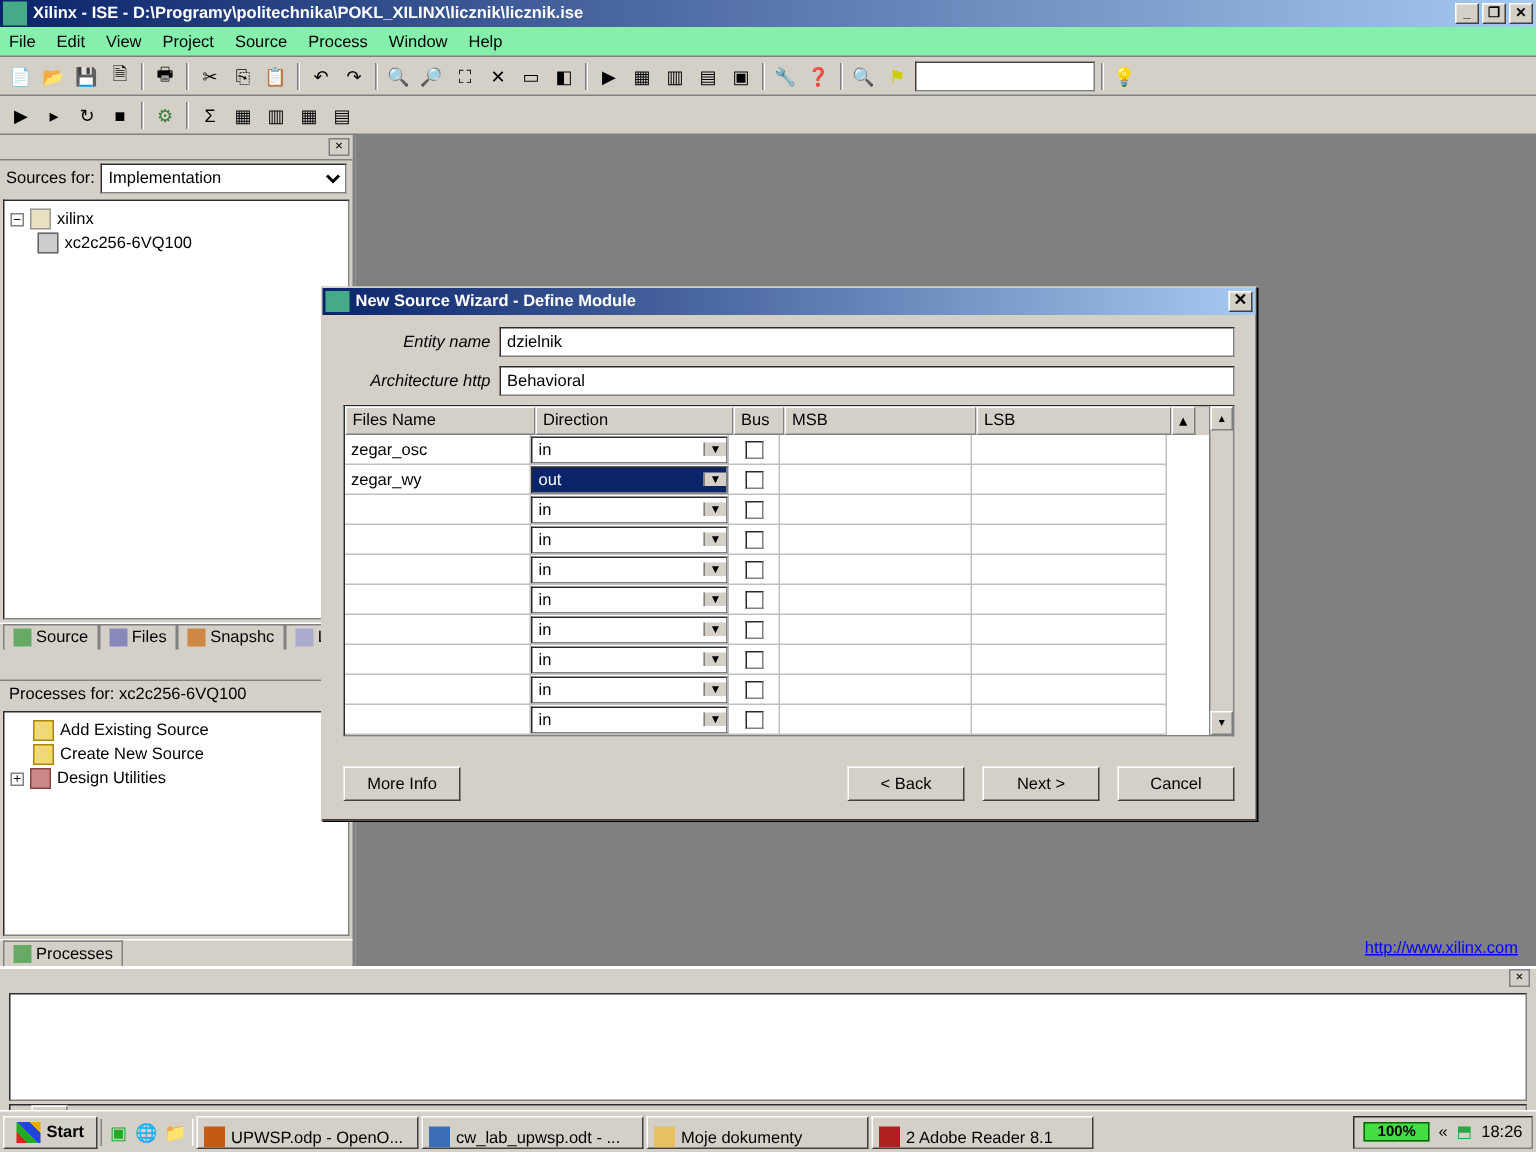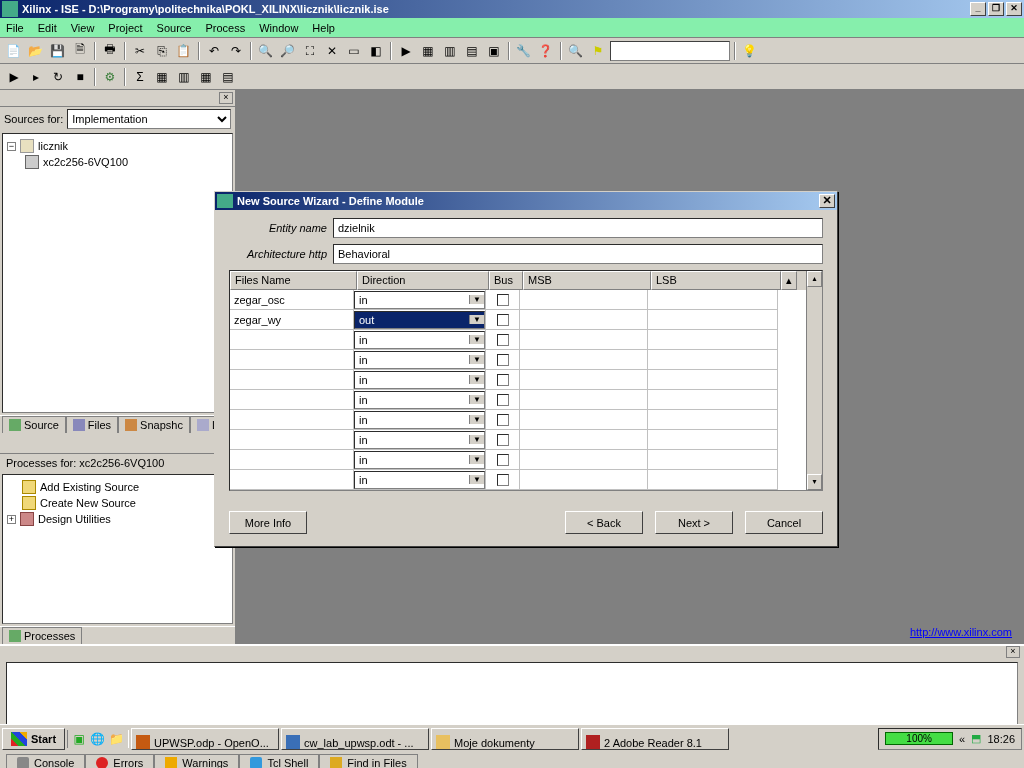--- a/index.html
+++ b/index.html
@@ -94,30 +94,30 @@
 .console-head .close { width: 14px; height: 12px; border: 1px solid #808080; text-align: center; line-height: 9px; font-size: 9px; }
 .console-body { background: white; border: 1px inset #808080; margin: 2px 6px; height: 72px; }
 .console-scroll { height: 16px; background: #d4d0c8; margin: 0 6px; border: 1px inset #808080; position: relative; }
 .console-scroll .thumb { position: absolute; left: 14px; top: 0; bottom: 0; width: 24px; background: #d4d0c8; border: 1px solid #fff; border-right-color:#808080; border-bottom-color:#808080; }
 .console-tabs { display: flex; gap: 0; padding: 2px 6px; }
 .console-tabs .ctab { background: #d4d0c8; border: 1px solid #808080; padding: 2px 10px; display: flex; align-items: center; gap: 5px; }
 .ctab .cicon { width: 12px; height: 12px; display: inline-block; border-radius: 50%; }
 .cicon.err { background: #d22; } .cicon.warn { background: #ea0; border-radius: 0; } .cicon.tcl { background: #39d; border-radius: 2px; } .cicon.find { background: #da2; border-radius: 0; } .cicon.con { background: #888; border-radius: 2px; }
 
 
-.taskbar { position: absolute; bottom: 16px; left: 0; right: 0; height: 28px; background: #d4d0c8; border-top: 1px solid #fff; display: flex; align-items: center; padding: 0 2px; gap: 2px; }
+.taskbar { position: absolute; bottom: 0; left: 0; right: 0; height: 28px; background: #d4d0c8; border-top: 1px solid #fff; display: flex; align-items: center; padding: 0 2px; gap: 2px; }
 .start-btn { height: 22px; padding: 0 8px; background: #d4d0c8; border: 1px solid #fff; border-right-color:#404040; border-bottom-color:#404040; display: flex; align-items: center; gap: 4px; font-weight: bold; }
 .start-btn .flag { width: 16px; height: 14px; background: linear-gradient(45deg,#d22 25%,#2a2 25% 50%,#24d 50% 75%,#ea0 75%); }
 .ql { display: flex; gap: 1px; border-left: 1px solid #808080; border-right: 1px solid #fff; padding: 0 2px; }
 .ql .qicon { width: 18px; height: 18px; border: 1px solid transparent; display: flex; align-items: center; justify-content: center; font-size: 12px; }
 .task-btn { height: 22px; width: 148px; background: #d4d0c8; border: 1px solid #fff; border-right-color:#404040; border-bottom-color:#404040; display: flex; align-items: flex-end; gap: 4px; padding: 0 4px; overflow: hidden; white-space: nowrap; }
 .task-btn.active { border: 1px solid #404040; border-right-color:#fff; border-bottom-color:#fff; background: #c8c4bc; font-weight: bold; }
 .task-btn .ticon { width: 14px; height: 14px; flex-shrink: 0; }
 .tray { margin-left: auto; display: flex; align-items: center; gap: 6px; border: 1px inset #808080; padding: 0 6px; height: 22px; }
-.battery { background: #4d4; padding: 0 20px; border: 1px solid #060; font-size: 10px; font-weight: normal; }
+.battery { background: #4d4; padding: 0 8px; border: 1px solid #060; font-size: 10px; font-weight: bold; }
 </style>
 </head>
 <body>
 
 <div class="titlebar">
   <span class="icon"></span>
   <span class="title">Xilinx - ISE - D:\Programy\politechnika\POKL_XILINX\licznik\licznik.ise</span>
   <div class="winbtns">
     <div class="winbtn">_</div>
     <div class="winbtn">❐</div>
@@ -194,21 +194,21 @@
         <div class="close">×</div>
       </div>
     <div class="sources-row">
       <span>Sources for:</span>
       <select><option>Implementation</option></select>
     </div>
     <div class="tree" id="sources-tree">
         <div class="tree-item">
           <span class="tree-box">−</span>
           <span class="tree-icon doc"></span>
-          <span>licznik</span>
+          <span>xilinx</span>
         </div>
         <div class="tree-item indent">
           <span class="tree-icon chip"></span>
           <span>xc2c256-6VQ100</span>
         </div>
       </div>
     <div class="tabs-row" id="source-tabs">
         <div class="tab">
           <span class="ticon" style="background:#6a6"></span>
           <span>Source</span>

